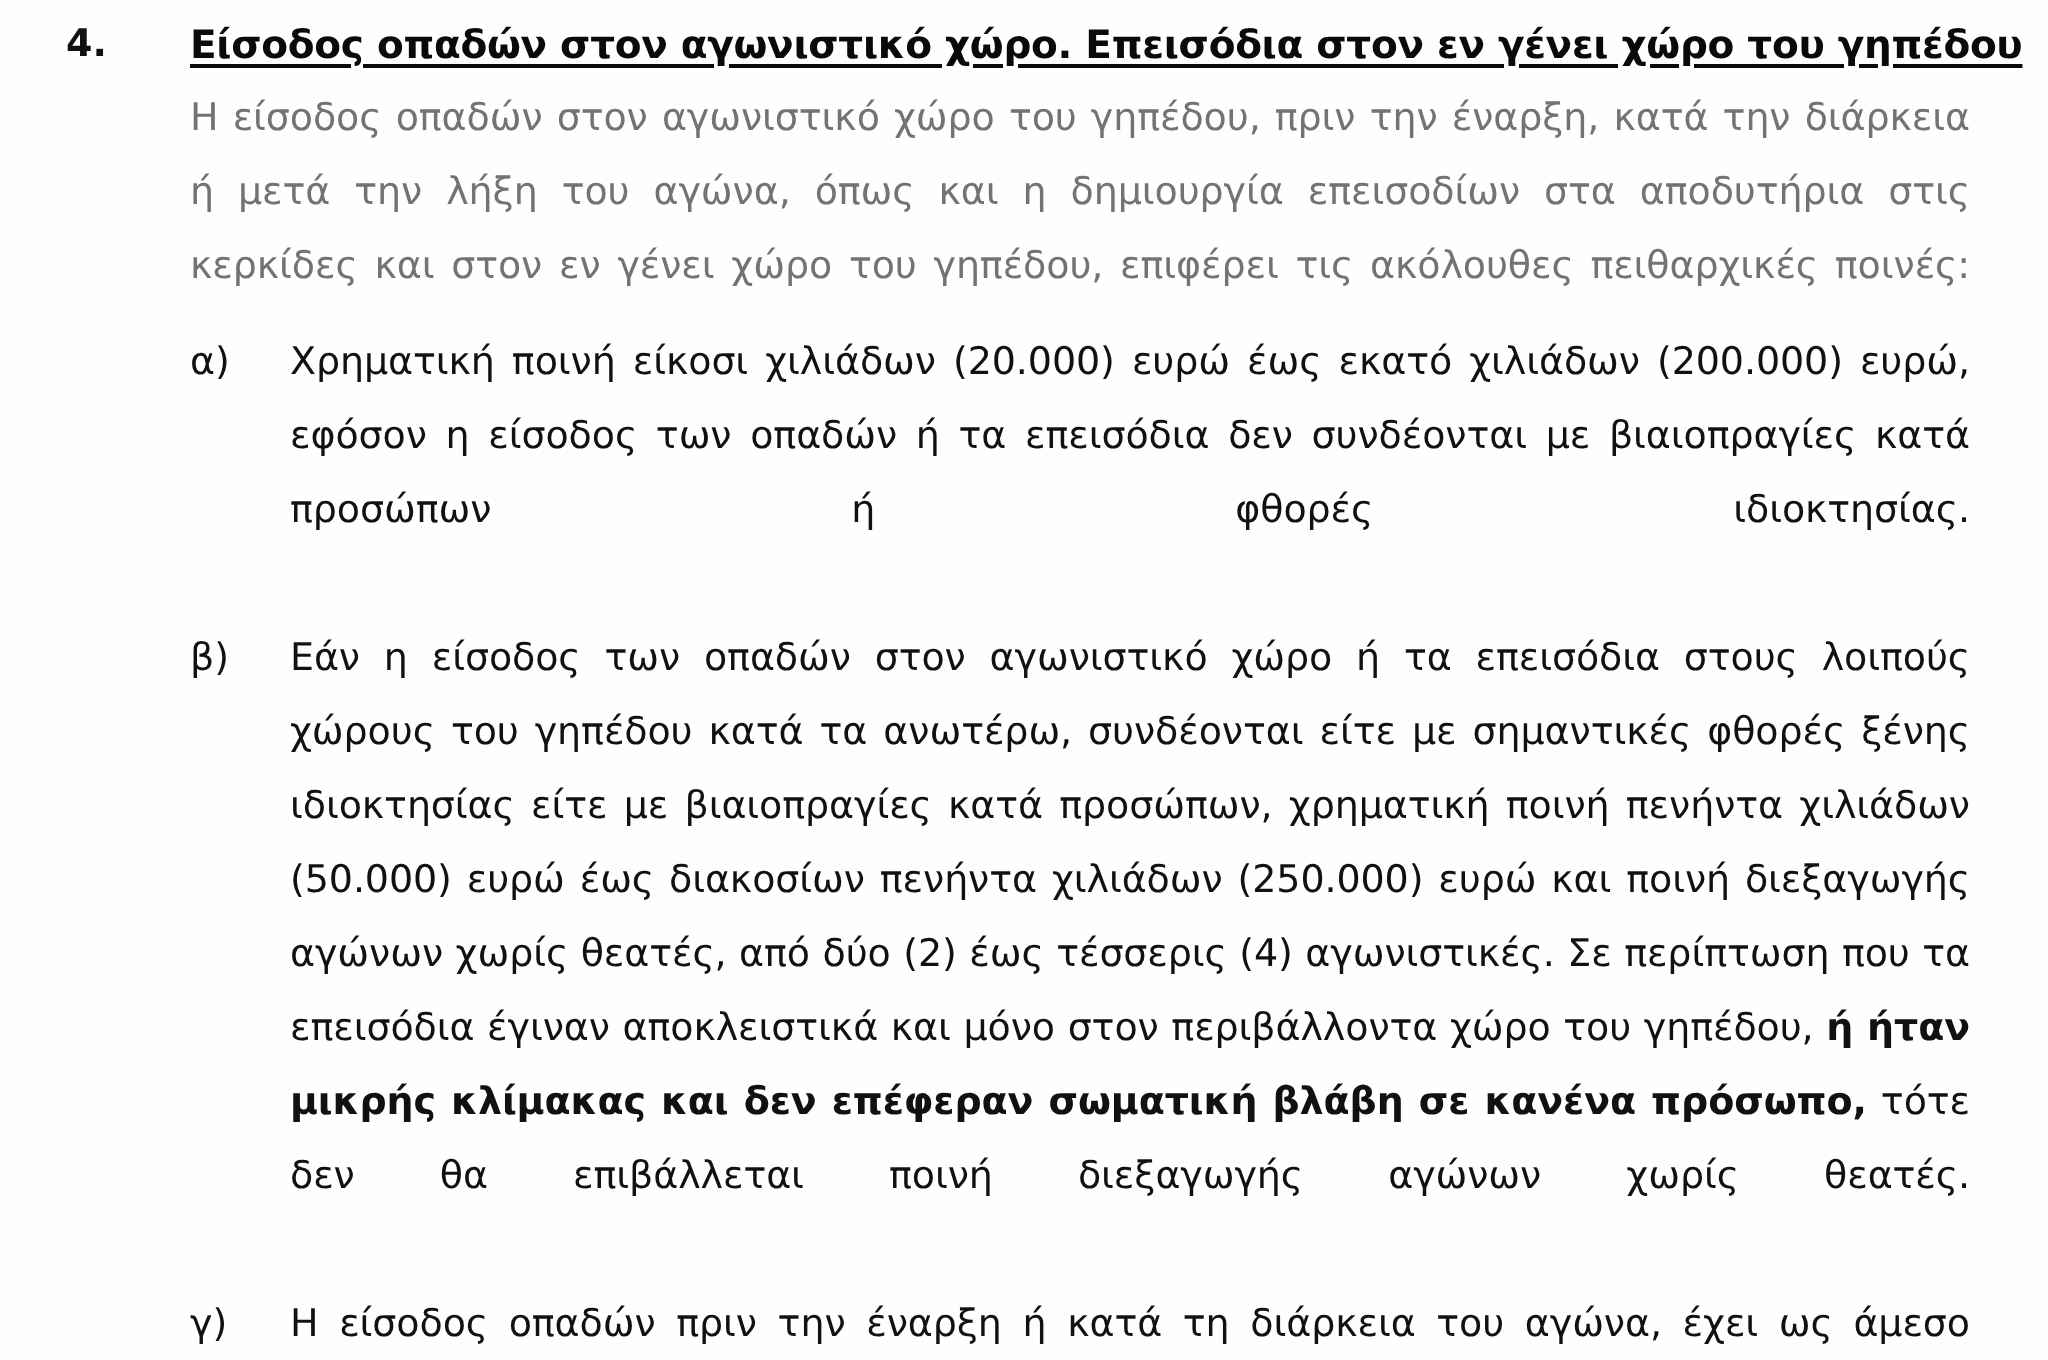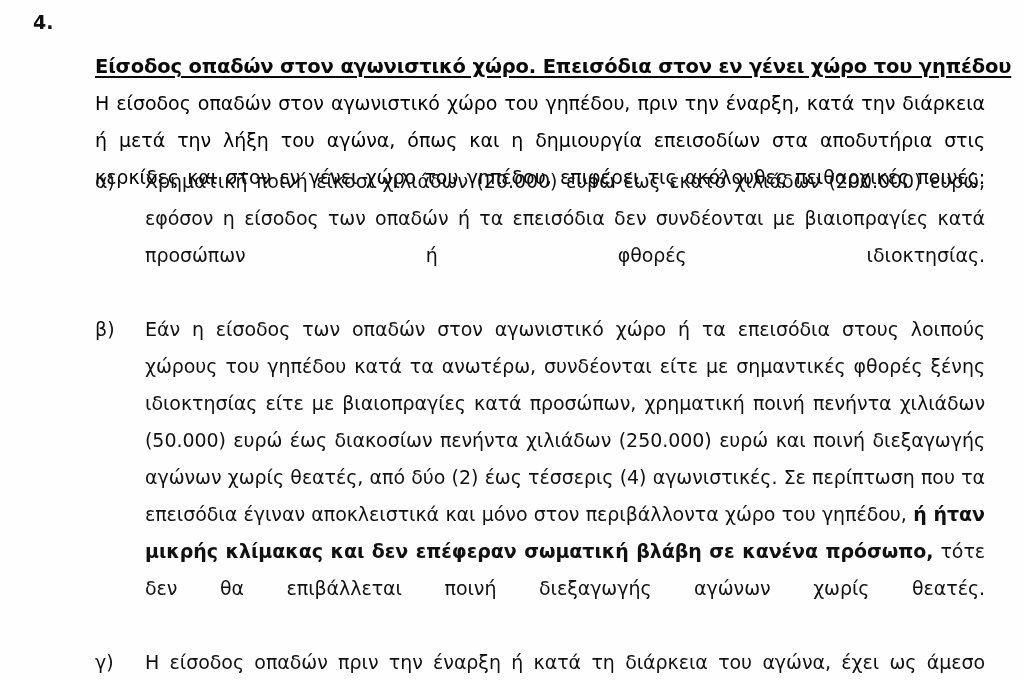--- a/index.html
+++ b/index.html
@@ -59,29 +59,28 @@
   .sec-heading {
     font-weight: bold;
     font-size: 19.5px;
     line-height: 37px;
     text-decoration: underline;
     text-underline-offset: 3px;
     text-decoration-thickness: 2px;
     white-space: nowrap;
     color: #0a0a0a;
     letter-spacing: -0.15px;
-    margin-top: 44px;
   }
 
   .intro-para {
     font-size: 19px;
     line-height: 37px;
     text-align: justify;
     text-justify: inter-word;
-    color: #000000;
+    color: #737373;
     letter-spacing: -0.05px;
     margin: 0;
   }
   .intro-para::after {
     content: "";
     display: inline-block;
     width: 100%;
   }
 
   

